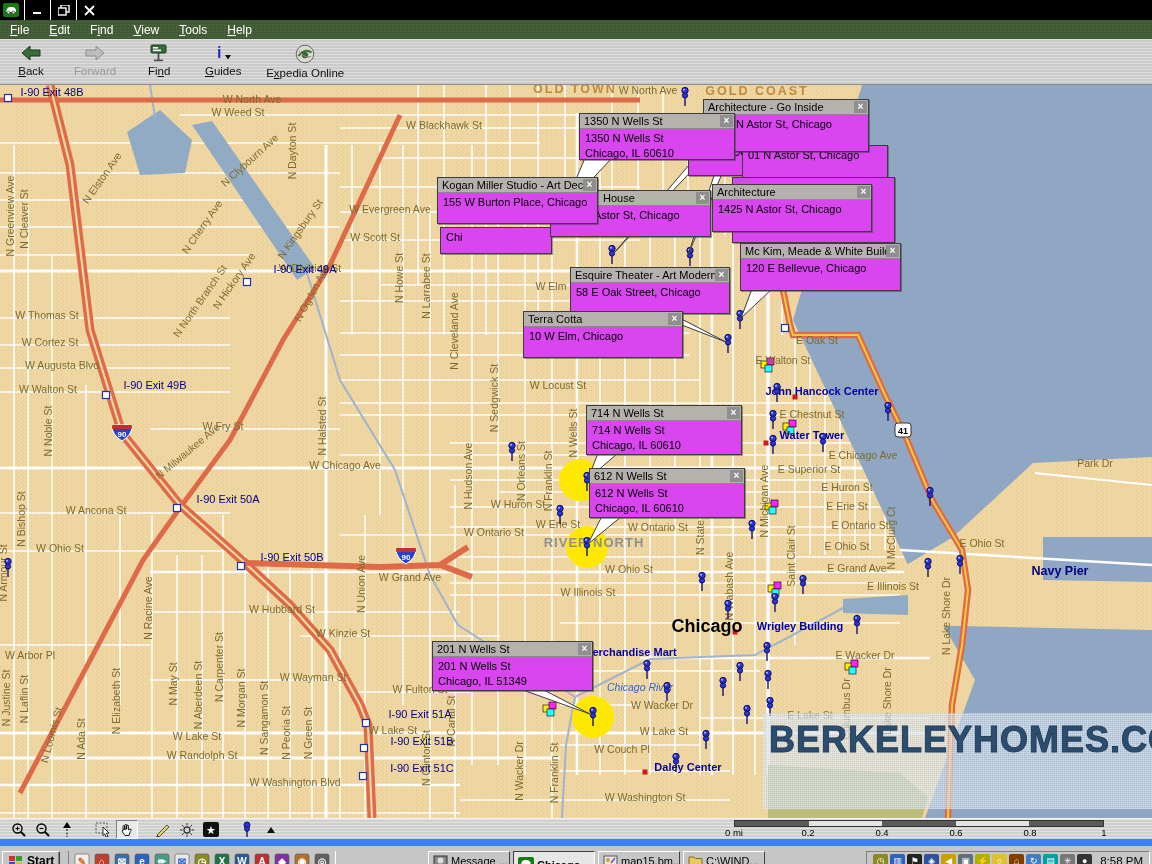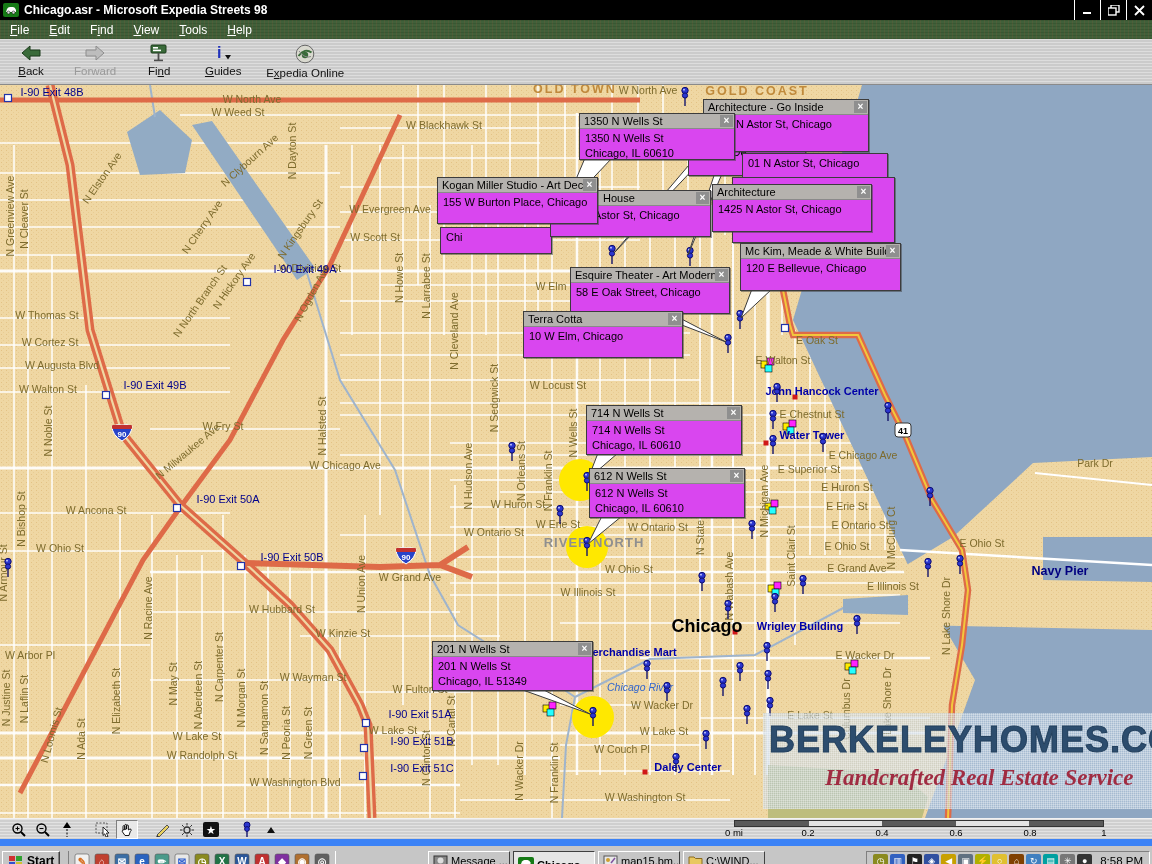--- a/index.html
+++ b/index.html
@@ -72,21 +72,20 @@
 <div id="win">
 
   <div id="titlebar">
     <span id="app-icon">
       <svg width="12" height="10" viewBox="0 0 12 10">
           <path d="M1 7 L2 4 Q3 2 5 2 L8 2 Q10 2 11 5 L11 7 Z" fill="#fff"></path>
           <circle cx="3.5" cy="7.5" r="1.5" fill="#ddd" stroke="#000" stroke-width=".5"></circle>
           <circle cx="8.5" cy="7.5" r="1.5" fill="#ddd" stroke="#000" stroke-width=".5"></circle>
         </svg>
     </span>
-    <span id="title-text">Chicago.asr - Microsoft Expedia Streets 98</span>
     <span class="winbtns">
       <span class="wbtn">
           <svg width="10" height="10">
             <rect x="0" y="7" width="8" height="2" fill="#fff"></rect>
           </svg>
         </span>
       <span class="wbtn">
           <svg width="12" height="11">
             <rect x="3" y="0" width="8" height="7" fill="none" stroke="#fff" stroke-width="1.4"></rect>
             <rect x="0" y="3" width="8" height="7" fill="#000" stroke="#fff" stroke-width="1.4"></rect>
@@ -697,21 +696,21 @@
           <polygon points="94,2 104,2 2,110" fill="#fff" stroke="#3c3c3c" stroke-width="1"></polygon>
         </svg>
         <svg class="ptail" width="52" height="116" style="left: 686px; top: 58px;">
           <polygon points="38,2 48,2 2,112" fill="#fff" stroke="#3c3c3c" stroke-width="1"></polygon>
         </svg>
         <div class="popup" style="left: 688px; top: 57px; width: 118px; height: 34px;">
           <div class="bd">
             <div>1300 N De</div>
           </div>
         </div>
-        <div class="popup" style="left: 742px; top: 68px; width: 146px; height: 38px;">
+        <div class="popup" style="left: 742px; top: 60px; width: 146px; height: 38px;">
           <div class="bd">
             <div>01 N Astor St, Chicago</div>
           </div>
         </div>
         <div class="popup" style="left: 703px; top: 14px; width: 166px; height: 53px;">
           <div class="tb">Architecture - Go Inside<div class="xb">×</div></div>
           <div class="bd" style="padding-left: 32px;">
             <div>N Astor St, Chicago</div>
           </div>
         </div>
@@ -801,21 +800,20 @@
         <div class="popup" style="left: 432px; top: 556px; width: 161px; height: 50px;">
           <div class="tb">201 N Wells St<div class="xb">×</div></div>
           <div class="bd">
             <div>201 N Wells St</div>
             <div>Chicago, IL 51349</div>
           </div>
         </div>
       </div>
     <div id="watermark">
       <div id="wm1">BERKELEYHOMES.COM</div>
-      <div id="wm2">Handcrafted  Real  Estate  Service</div>
     </div>
   </div>
 
   <div id="toolstrip">
     <div id="tools">
         <span class="tool">
           <svg width="16" height="16">
             <circle cx="6.5" cy="6.5" r="4.5" fill="none" stroke="#000" stroke-width="1.4"></circle>
             <line x1="10" y1="10" x2="14" y2="14" stroke="#000" stroke-width="2"></line>
             <line x1="6.5" y1="4.5" x2="6.5" y2="8.5" stroke="#000"></line>

